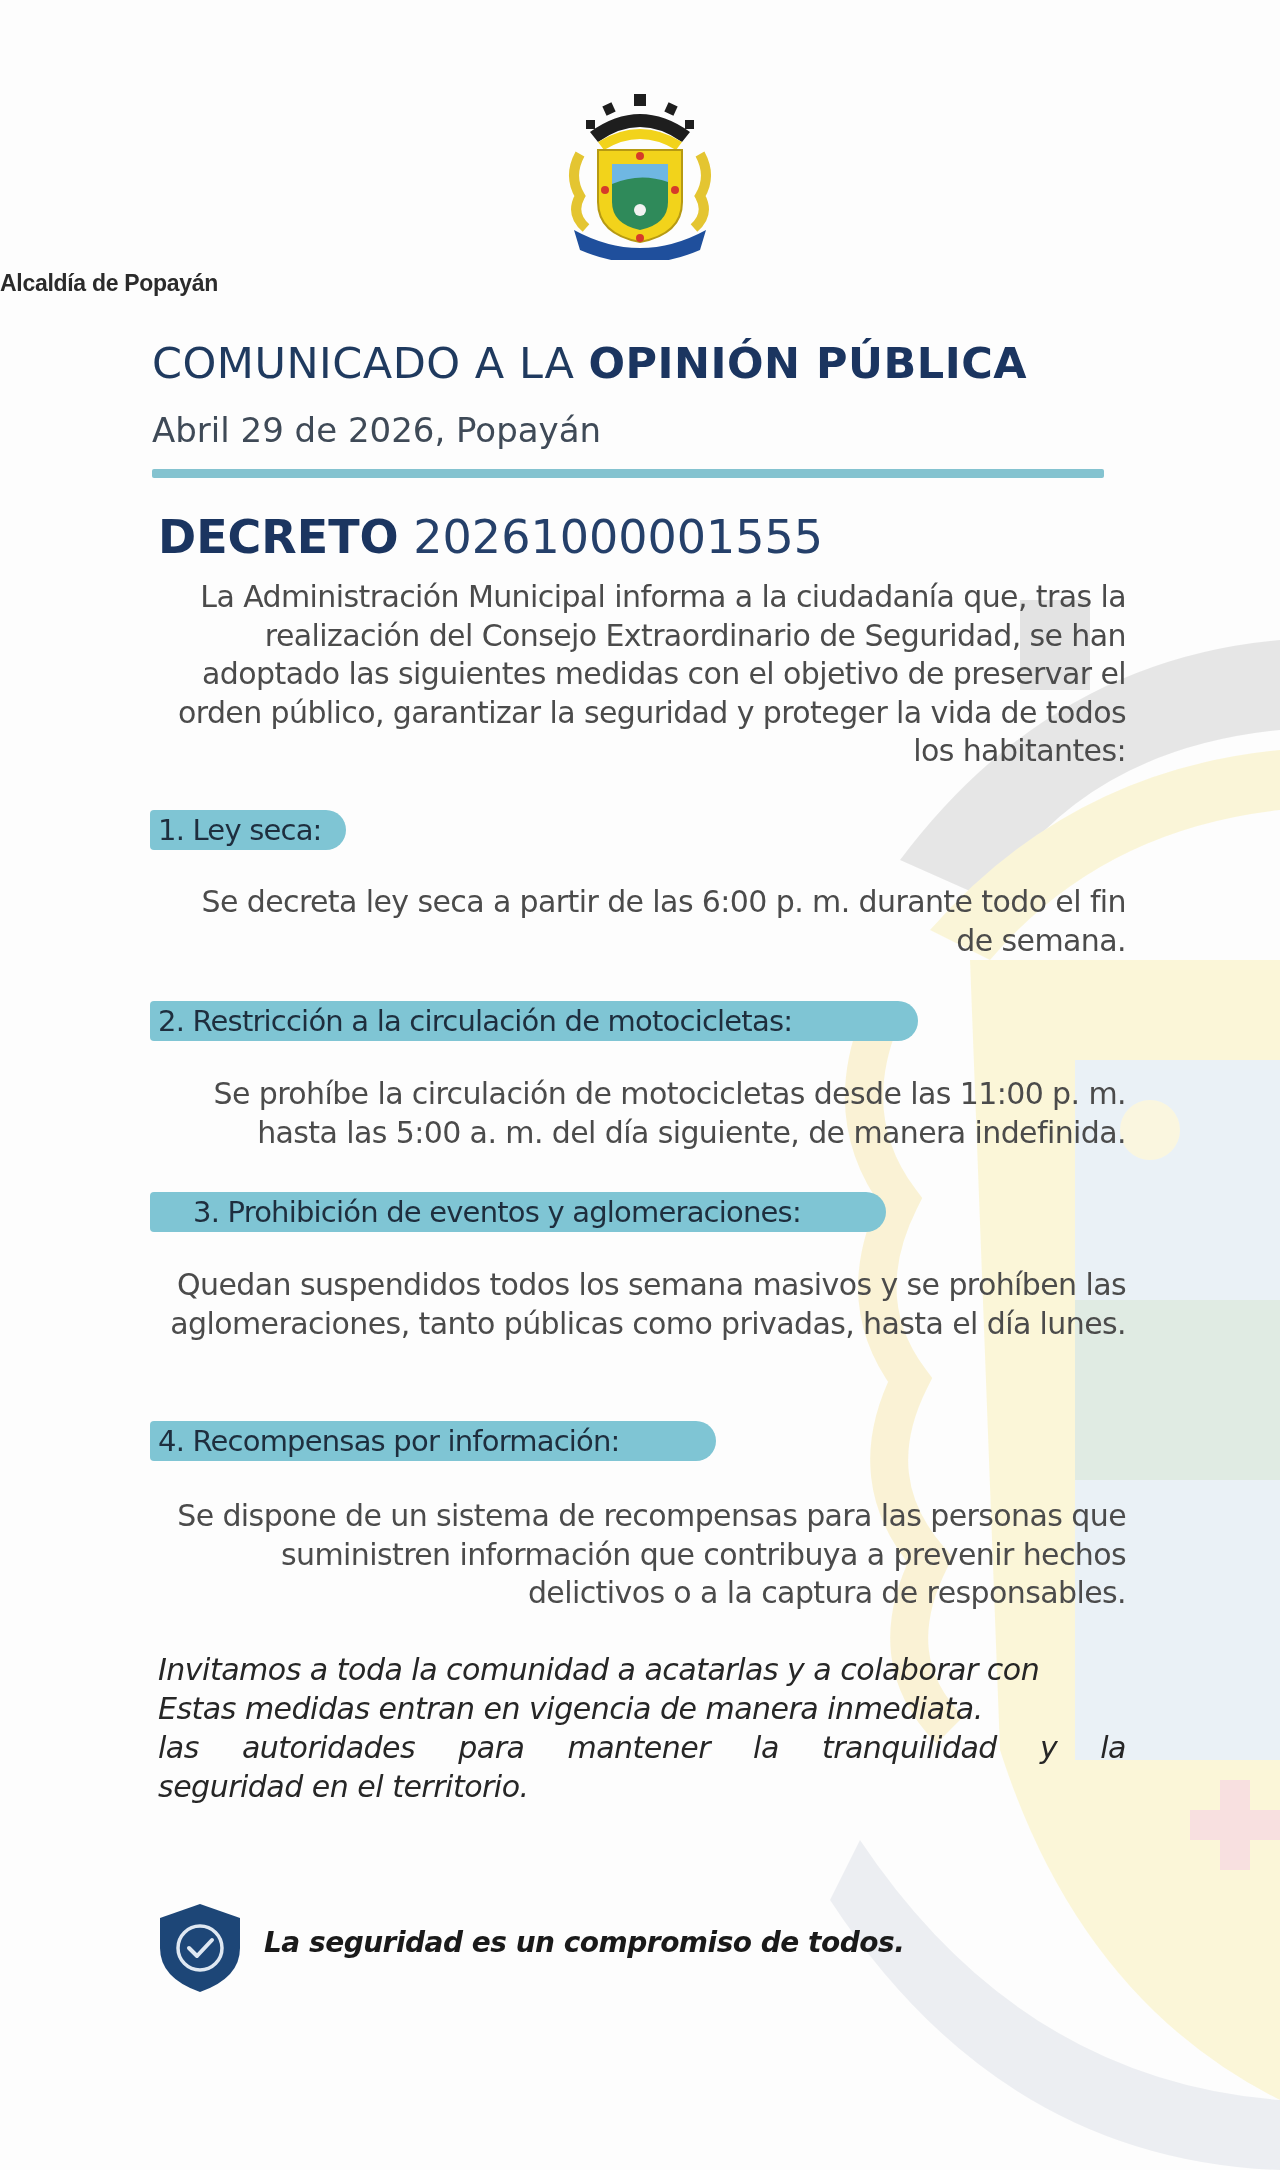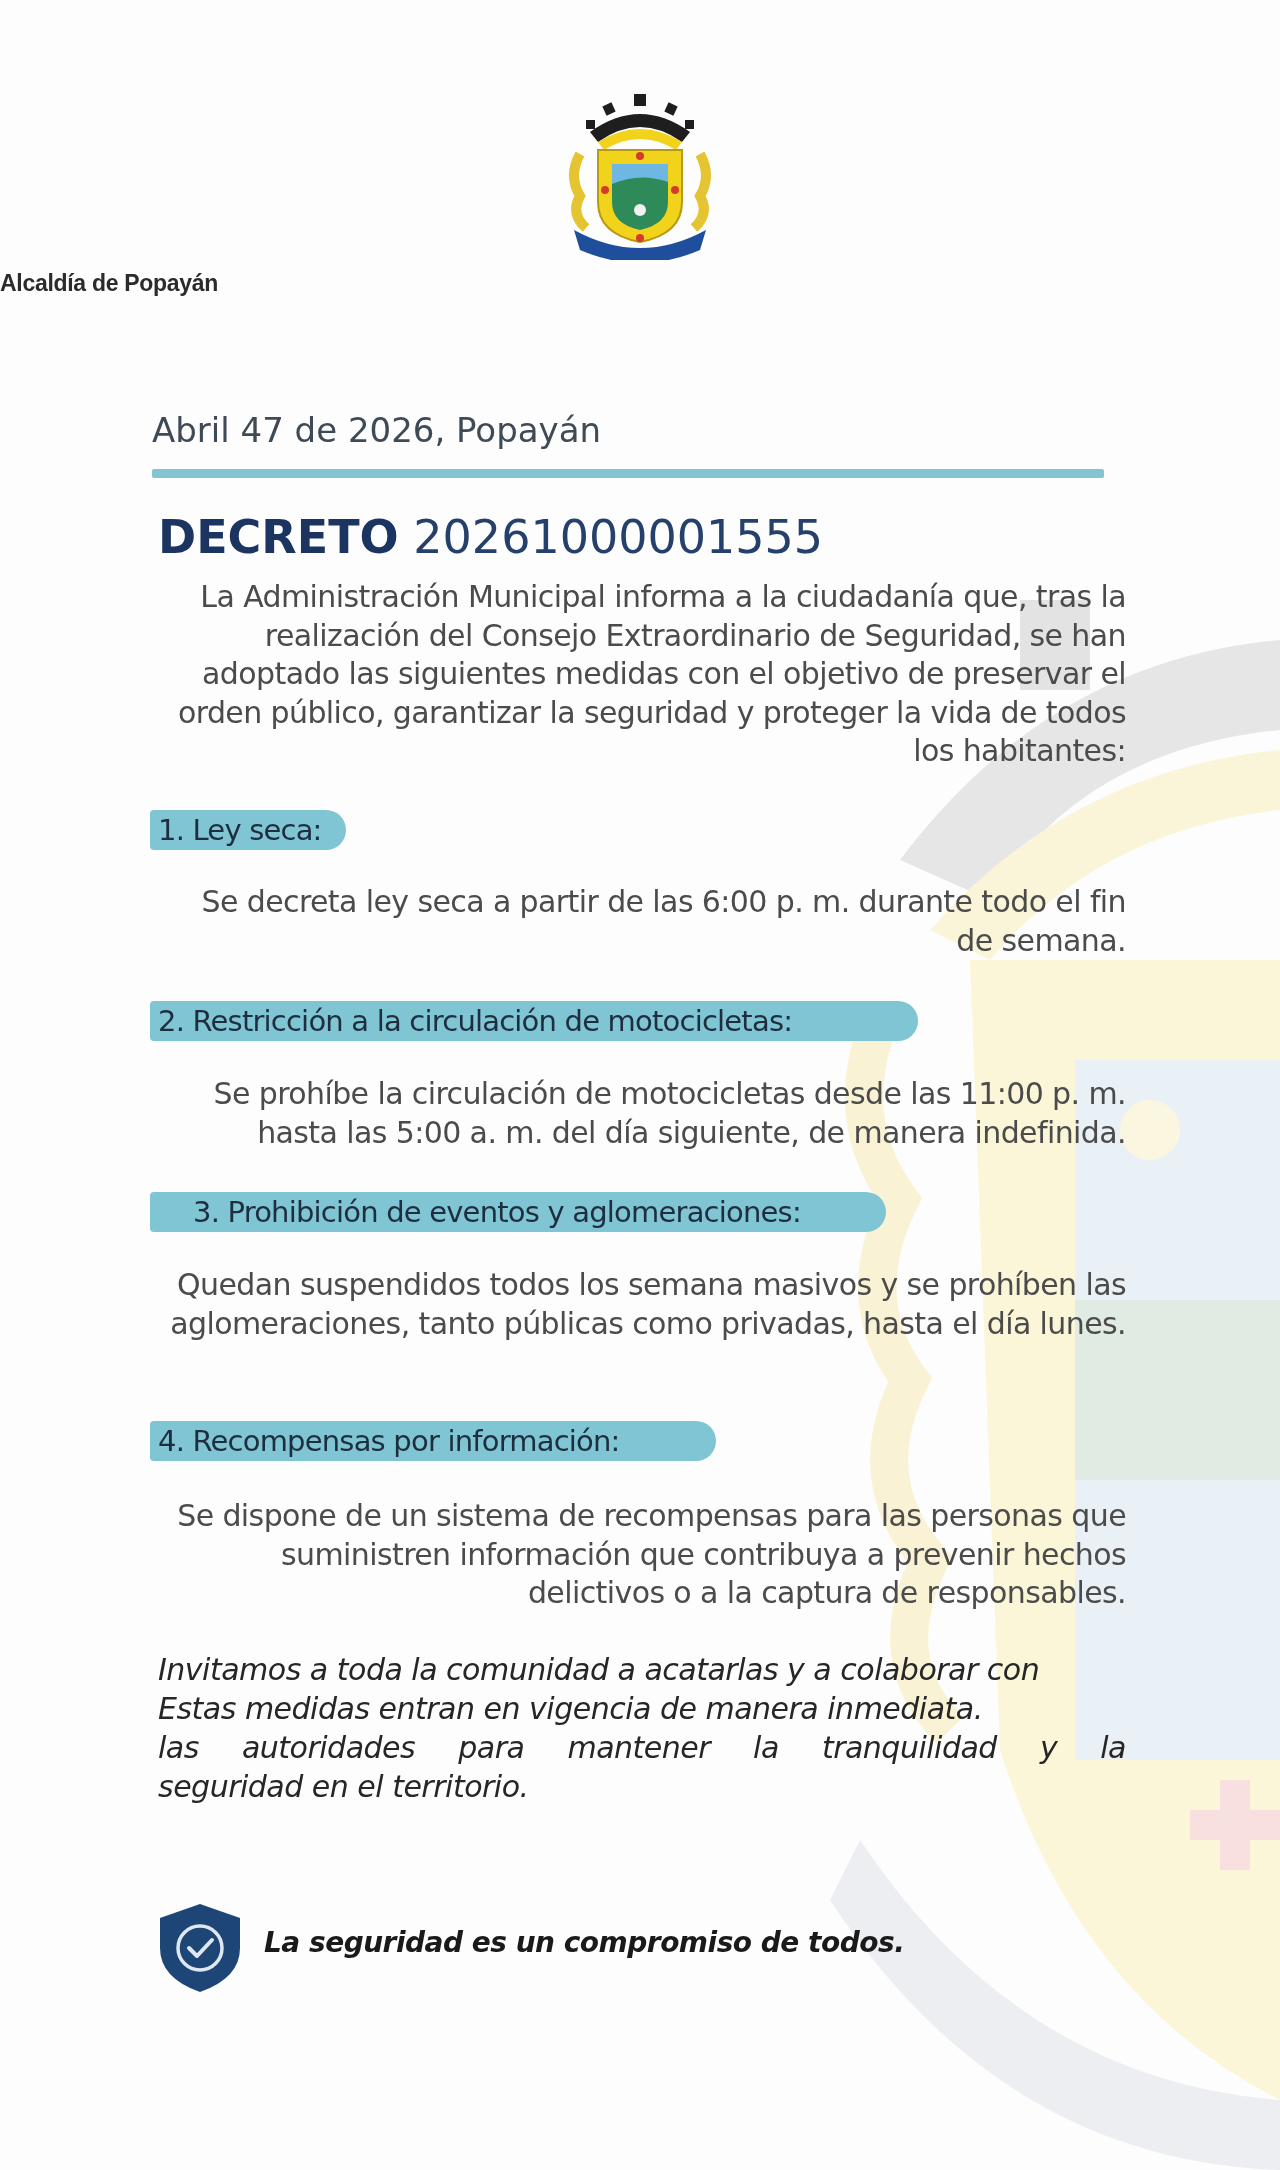--- a/index.html
+++ b/index.html
@@ -85,21 +85,22 @@
 
     <circle cx="72" cy="64" r="4" fill="#d63a2a"></circle>
     <circle cx="37" cy="98" r="4" fill="#d63a2a"></circle>
     <circle cx="107" cy="98" r="4" fill="#d63a2a"></circle>
     <circle cx="72" cy="146" r="4" fill="#d63a2a"></circle>
 
     <path d="M6 138 Q72 174 138 138 L132 158 Q72 184 12 158 Z" fill="#1f4f9c"></path>
   </svg>
   <div class="org-name">Alcaldía de Popayán</div>
 
-  <div class="date">Abril 47 de 2026, Popayán</div>
+  <div class="title"><span>COMUNICADO A LA </span><b>OPINIÓN PÚBLICA</b></div>
+  <div class="date">Abril 29 de 2026, Popayán</div>
   <div class="divider"></div>
 
   <div class="decree"><span class="kw">DECRETO</span> <span class="num">20261000001555</span></div>
 
   <div class="para intro">La Administración Municipal informa a la ciudadanía que, tras la realización del Consejo Extraordinario de Seguridad, se han adoptado las siguientes medidas con el objetivo de preservar el orden público, garantizar la seguridad y proteger la vida de todos los habitantes:</div>
 
   <div class="pill p1">1. Ley seca:</div>
   <div class="para t1">Se decreta ley seca a partir de las 6:00 p. m. durante todo el fin de semana.</div>
 
   <div class="pill p2">2. Restricción a la circulación de motocicletas:</div>

